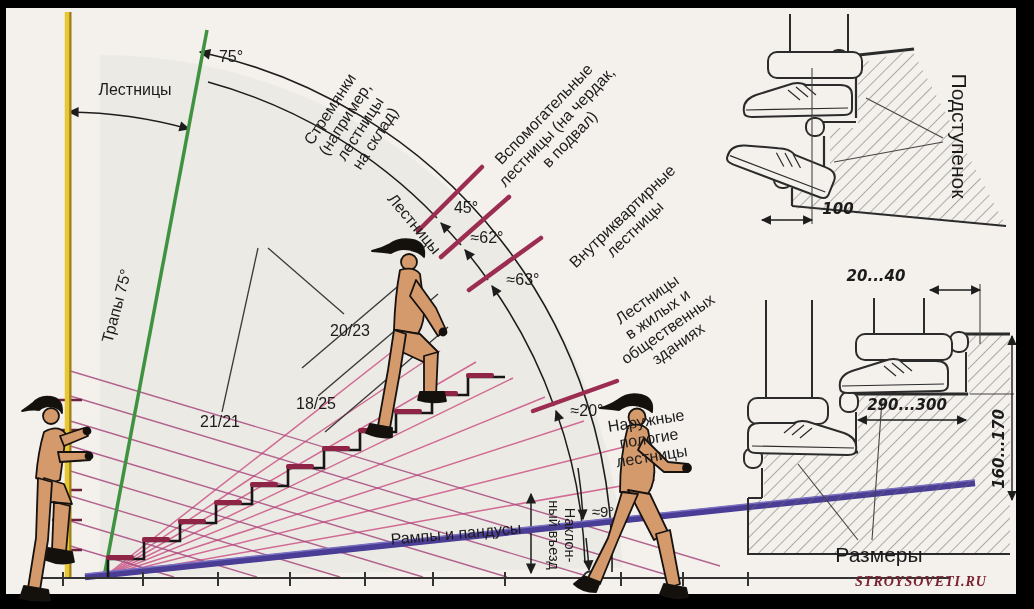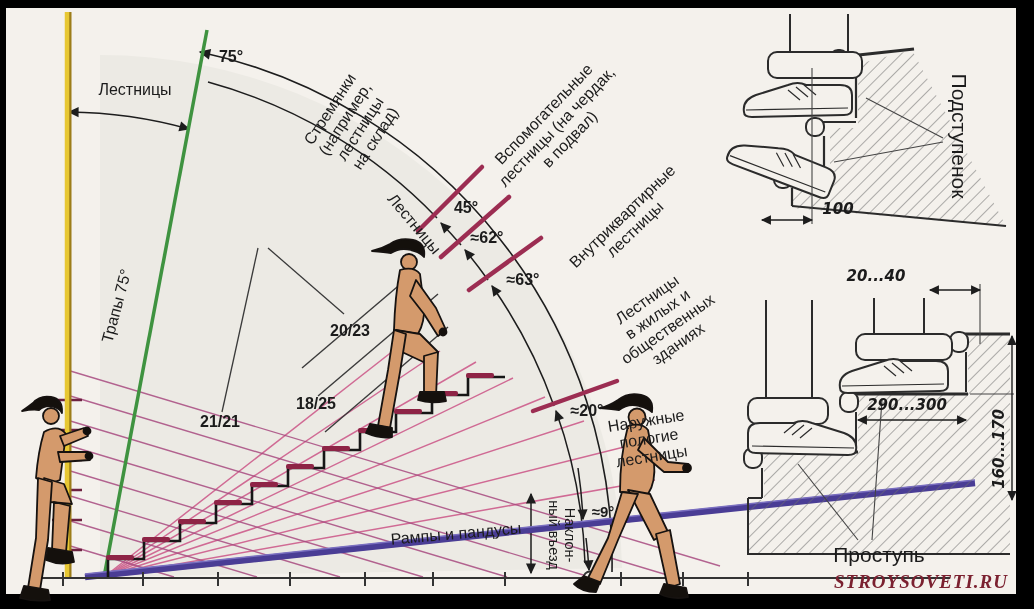--- a/index.html
+++ b/index.html
@@ -3,25 +3,25 @@
 <meta charset="utf-8">
 <style>
   html,body{margin:0;padding:0;background:#222;}
   .stage{position:relative;width:1034px;height:609px;background:#000;overflow:hidden;
          font-family:"Liberation Sans","DejaVu Sans",sans-serif;}
   .canvas{position:absolute;left:6px;top:8px;width:1010px;height:586px;background:#f4f1ec;}
   svg{position:absolute;left:0;top:0;}
   .lbl{position:absolute;transform:translate(-50%,-50%) rotate(var(--r,0deg));
        text-align:center;line-height:1.13;white-space:nowrap;color:#1b1b1b;
        font-size:16px;font-weight:500;}
-  .b{font-weight:700;}
+  .b{font-weight:400;}
   .it{font-style:italic;font-family:"DejaVu Sans",sans-serif;font-weight:600;font-size:15px;}
   .big{font-size:21px;font-weight:400;}
   .wm{font-family:"Liberation Serif","DejaVu Serif",serif;font-style:italic;font-weight:700;
-      font-size:19px;letter-spacing:1px;color:#7b2130;}
+      font-size:14px;letter-spacing:1px;color:#7b2130;}
 </style>
 </head>
 <body>
 
 <div class="stage">
   <div class="canvas"></div>
 
   <svg width="1034" height="609" viewBox="0 0 1034 609">
     <defs>
       <marker id="arr" viewBox="0 0 10 10" refX="8.5" refY="5" markerWidth="8" markerHeight="8" orient="auto-start-reverse">
@@ -299,16 +299,16 @@
   <div class="lbl b" style="left:316px;top:404px">18/25</div>
   <div class="lbl b" style="left:220px;top:422px">21/21</div>
 
   <div class="lbl" style="left:456px;top:534px;--r:-5deg">Рампы  и  пандусы</div>
 
   <div class="lbl big" style="left:959px;top:136px;--r:90deg">Подступенок</div>
   <div class="lbl it" style="left:838px;top:209px">100</div>
   <div class="lbl it" style="left:876px;top:276px">20...40</div>
   <div class="lbl it" style="left:907px;top:405px">290...300</div>
   <div class="lbl it" style="left:999px;top:449px;--r:-90deg">160...170</div>
-  <div class="lbl big" style="left:879px;top:555px">Проступь</div>
+  <div class="lbl big" style="left:879px;top:555px">Размеры</div>
 
   <div class="lbl wm" style="left:921px;top:582px">STROYSOVETI.RU</div>
 </div>
 
 </body></html>

